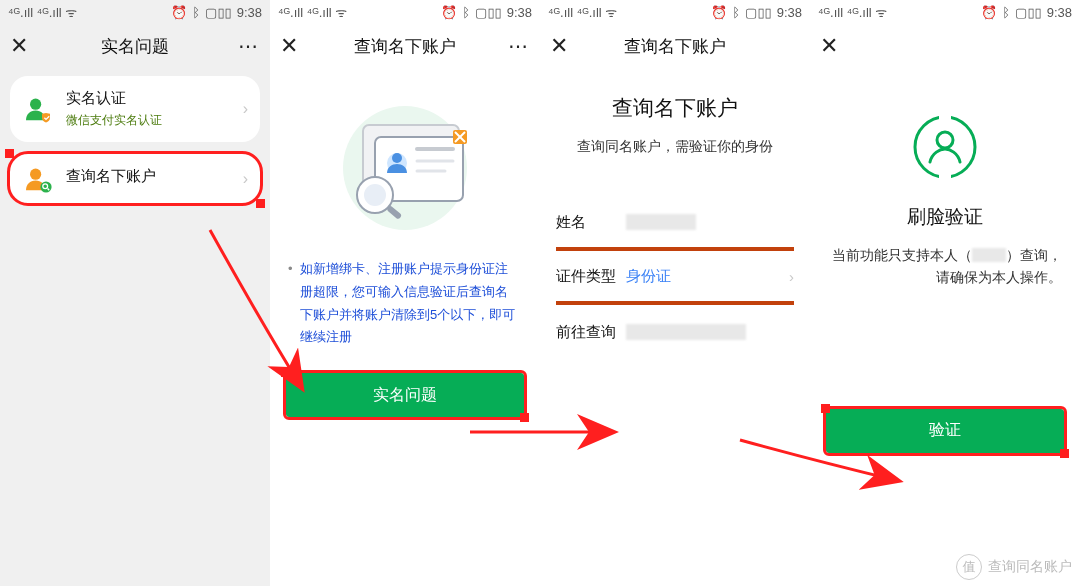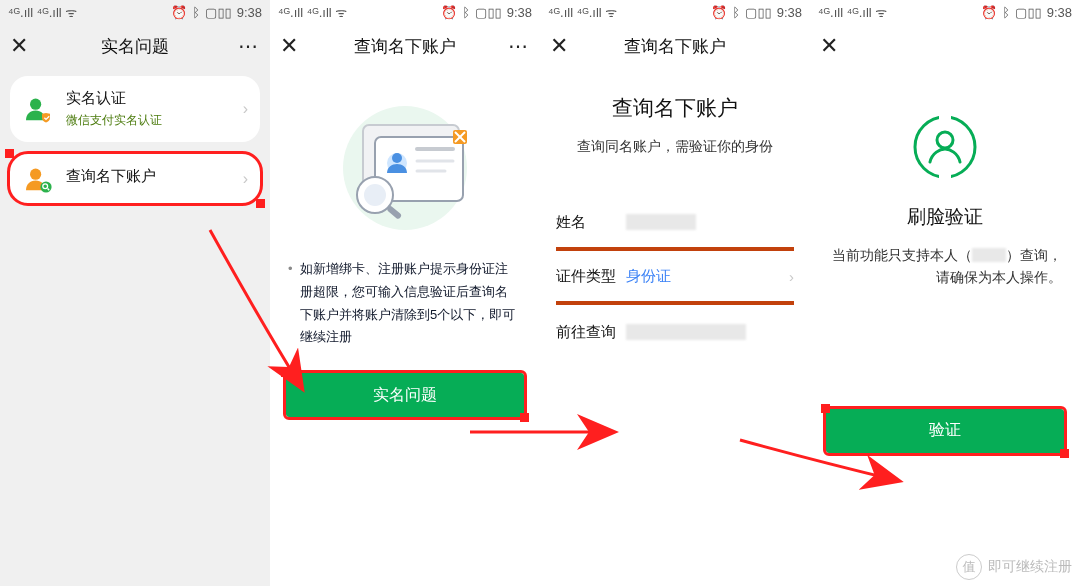--- a/index.html
+++ b/index.html
@@ -49,21 +49,21 @@
   .card .sub{font-size:12px;color:#4d7c0f;white-space:nowrap;overflow:hidden;text-overflow:ellipsis}
   .red-box{outline:3px solid #ff1f1f;outline-offset:0;position:relative}
   .red-box::before,.red-box::after{
     content:"";position:absolute;width:9px;height:9px;background:#ff1f1f;
   }
   .red-box::before{top:-5px;left:-5px}
   .red-box::after{bottom:-5px;right:-5px}
   
   .illus{height:190px;display:flex;align-items:center;justify-content:center}
   .note{
-    font-size:13px;color:#0f172a;line-height:1.75;padding:0 20px 0 30px;position:relative
+    font-size:13px;color:#1d4ed8;line-height:1.75;padding:0 20px 0 30px;position:relative
   }
   .note::before{content:"•";position:absolute;left:18px;top:0;color:#8a8a8a}
   
   .btn{
     height:44px;background:#06ad56;color:#fff;display:flex;align-items:center;justify-content:center;
     font-size:16px;margin:24px 16px 0 16px;border-radius:3px;
   }
   
   .pg-title{text-align:center;font-size:21px;font-weight:500;margin-top:26px}
   .pg-sub{text-align:center;font-size:14px;color:#333;margin:14px 24px 0;line-height:1.5}
@@ -269,14 +269,14 @@
 
   <path d="M210 230 Q260 320 300 385" stroke="#ff1f1f" stroke-width="3" fill="none" marker-end="url(#ah)"></path>
 
   <path d="M470 432 L610 432" stroke="#ff1f1f" stroke-width="3" fill="none" marker-end="url(#ah)"></path>
 
   <path d="M740 440 Q820 462 895 480" stroke="#ff1f1f" stroke-width="3" fill="none" marker-end="url(#ah)"></path>
 </svg>
 
 <div class="wm">
   <div class="circ">值</div>
-  <span>即可继续注册</span>
+  <span>查询同名账户</span>
 </div>
 
 </body></html>

